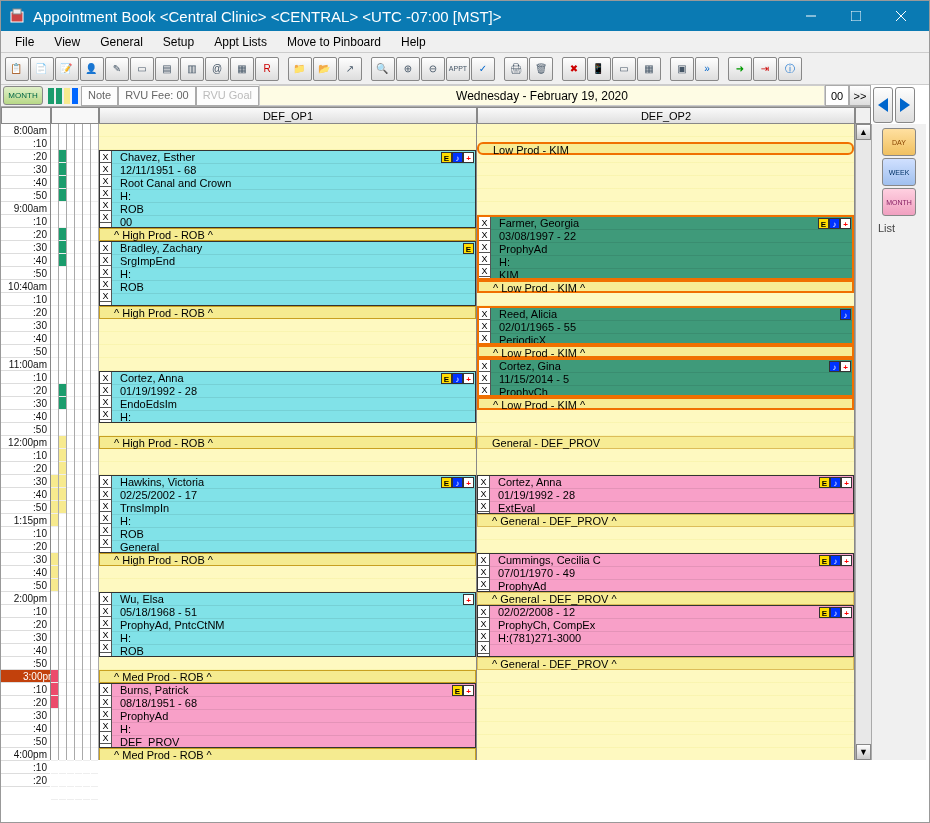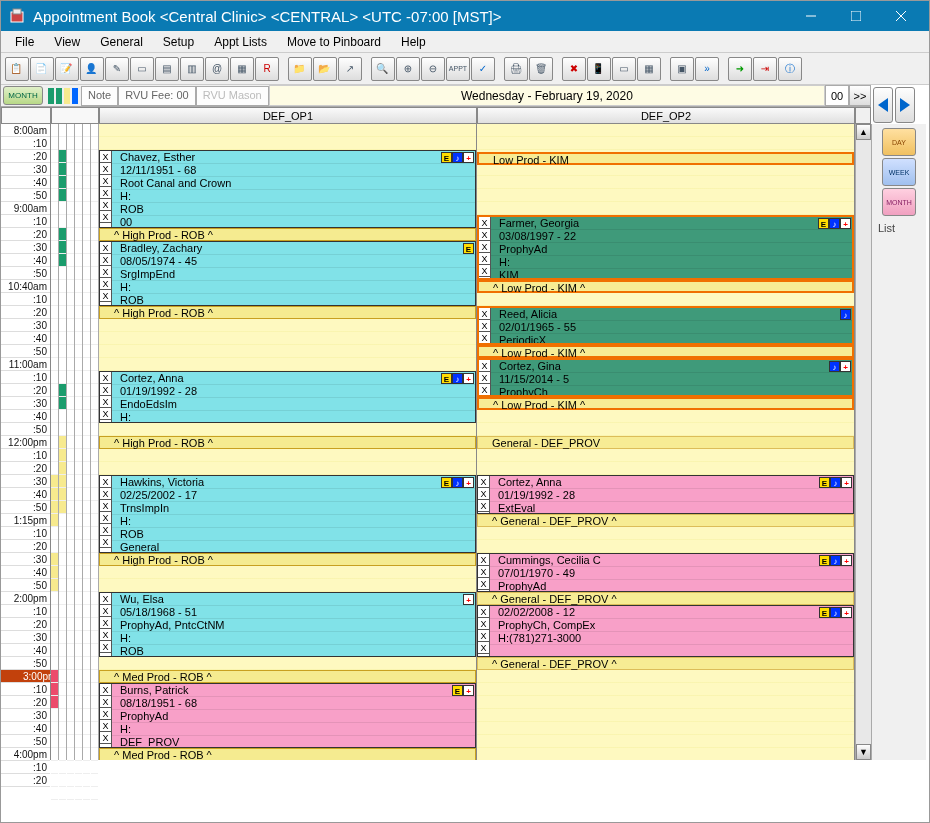--- a/index.html
+++ b/index.html
@@ -153,21 +153,21 @@
 <div class="subbar">
   <div class="monthbtn">MONTH</div>
   <div class="colorbars">
     <div class="cbar prov-a"></div>
           <div class="cbar prov-a"></div>
           <div class="cbar prov-b"></div>
           <div class="cbar" style="background:#06f"></div>
   </div>
   <div class="note-tab">Note</div>
   <div class="rvu-tab">RVU Fee: 00</div>
-  <div class="rvu-tab" style="color:#bbb">RVU Mason</div>
+  <div class="rvu-tab" style="color:#bbb">RVU Goal</div>
   <div class="date-label">Wednesday - February 19, 2020</div>
   <div class="numbox">00</div>
   <div class="arrowbox">&gt;&gt;</div>
 </div>
 
 <div style="display:flex;height:17px;">
   <div style="width:50px;border:1px solid #888;background:#f8f8f8"></div>
   <div style="width:48px;display:flex">
     <div style="flex:1;border:1px solid #888;background:#f8f8f8"></div>
   </div>
@@ -583,21 +583,20 @@
               <div class="slot-label high" style="top: 104px;">^ High Prod - ROB ^</div>
               <div class="appt c-cyan" style="top: 117px; height: 65px;">
                 <div class="xcol">
                   <div style="height: 12px; border-bottom: 1px solid rgb(85, 85, 85); font-size: 9px; text-align: center;">X</div>
                   <div style="height: 12px; border-bottom: 1px solid rgb(85, 85, 85); font-size: 9px; text-align: center;">X</div>
                   <div style="height: 12px; border-bottom: 1px solid rgb(85, 85, 85); font-size: 9px; text-align: center;">X</div>
                   <div style="height: 12px; border-bottom: 1px solid rgb(85, 85, 85); font-size: 9px; text-align: center;">X</div>
                   <div style="height: 12px; border-bottom: 1px solid rgb(85, 85, 85); font-size: 9px; text-align: center;">X</div>
                 </div>
                 <div class="line">Bradley, Zachary</div>
-                <div class="line">08/05/1974 - 45</div>
                 <div class="line">SrgImpEnd</div>
                 <div class="line">H:</div>
                 <div class="line">ROB</div>
                 <div class="tag">
                   <span class="tE">E</span>
                 </div>
               </div>
               <div class="slot-label high" style="top: 182px;">^ High Prod - ROB ^</div>
               <div class="appt c-cyan" style="top: 247px; height: 52px;">
                 <div class="xcol">
@@ -673,21 +672,21 @@
                 <div class="tag">
                   <span class="tE">E</span>
                   <span class="tP">+</span>
                 </div>
               </div>
               <div class="slot-label high" style="top: 624px;">^ Med Prod - ROB ^</div>
             </div>
     </div>
     <div class="opcol">
       <div class="opbody" id="op2" style="height:668px">
-              <div class="slot-label low border-orange" style="top: 28px;">Low Prod - KIM</div>
+              <div class="slot-label low border-orange" style="top: 18px; border-radius: 6px;">Low Prod - KIM</div>
               <div class="appt c-teal border-orange" style="top: 91px; height: 65px;">
                 <div class="xcol">
                   <div style="height: 12px; border-bottom: 1px solid rgb(85, 85, 85); font-size: 9px; text-align: center;">X</div>
                   <div style="height: 12px; border-bottom: 1px solid rgb(85, 85, 85); font-size: 9px; text-align: center;">X</div>
                   <div style="height: 12px; border-bottom: 1px solid rgb(85, 85, 85); font-size: 9px; text-align: center;">X</div>
                   <div style="height: 12px; border-bottom: 1px solid rgb(85, 85, 85); font-size: 9px; text-align: center;">X</div>
                   <div style="height: 12px; border-bottom: 1px solid rgb(85, 85, 85); font-size: 9px; text-align: center;">X</div>
                 </div>
                 <div class="line">Farmer, Georgia</div>
                 <div class="line">03/08/1997 - 22</div>

